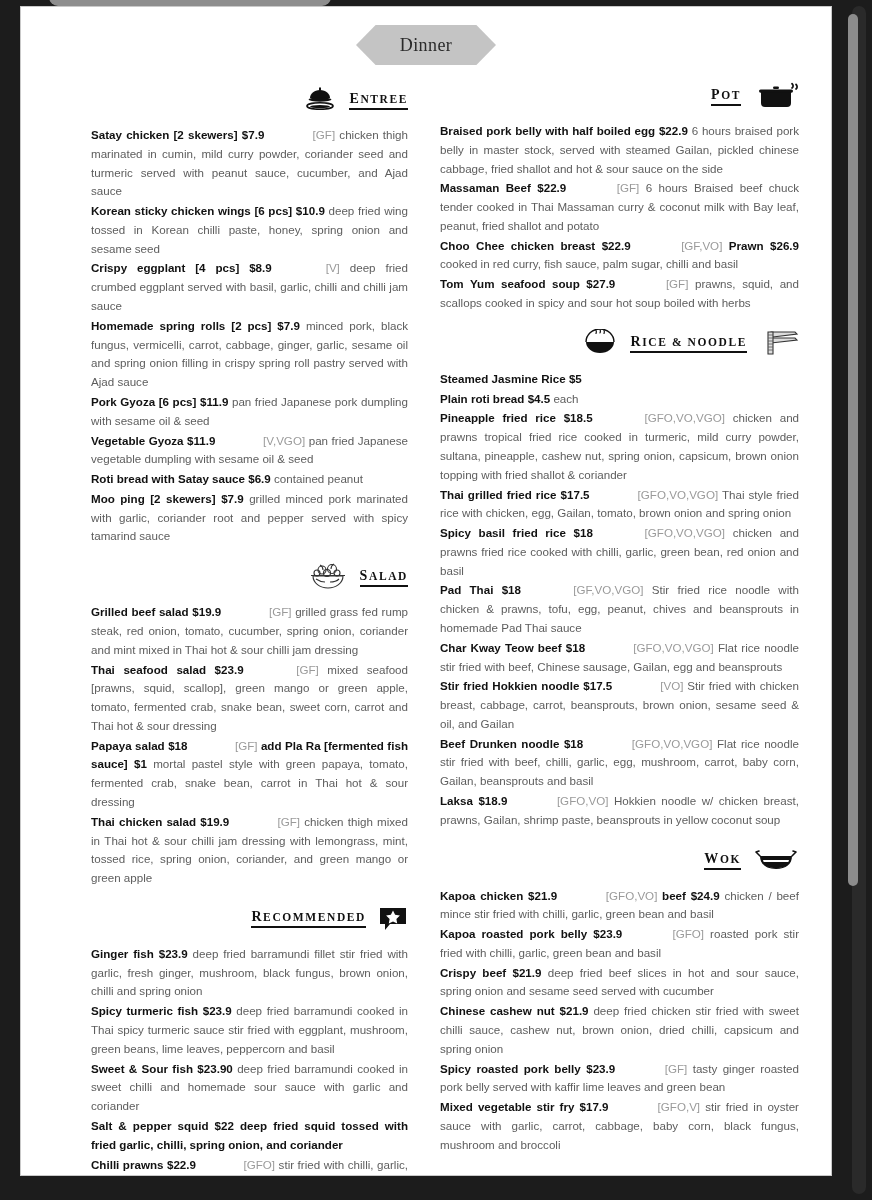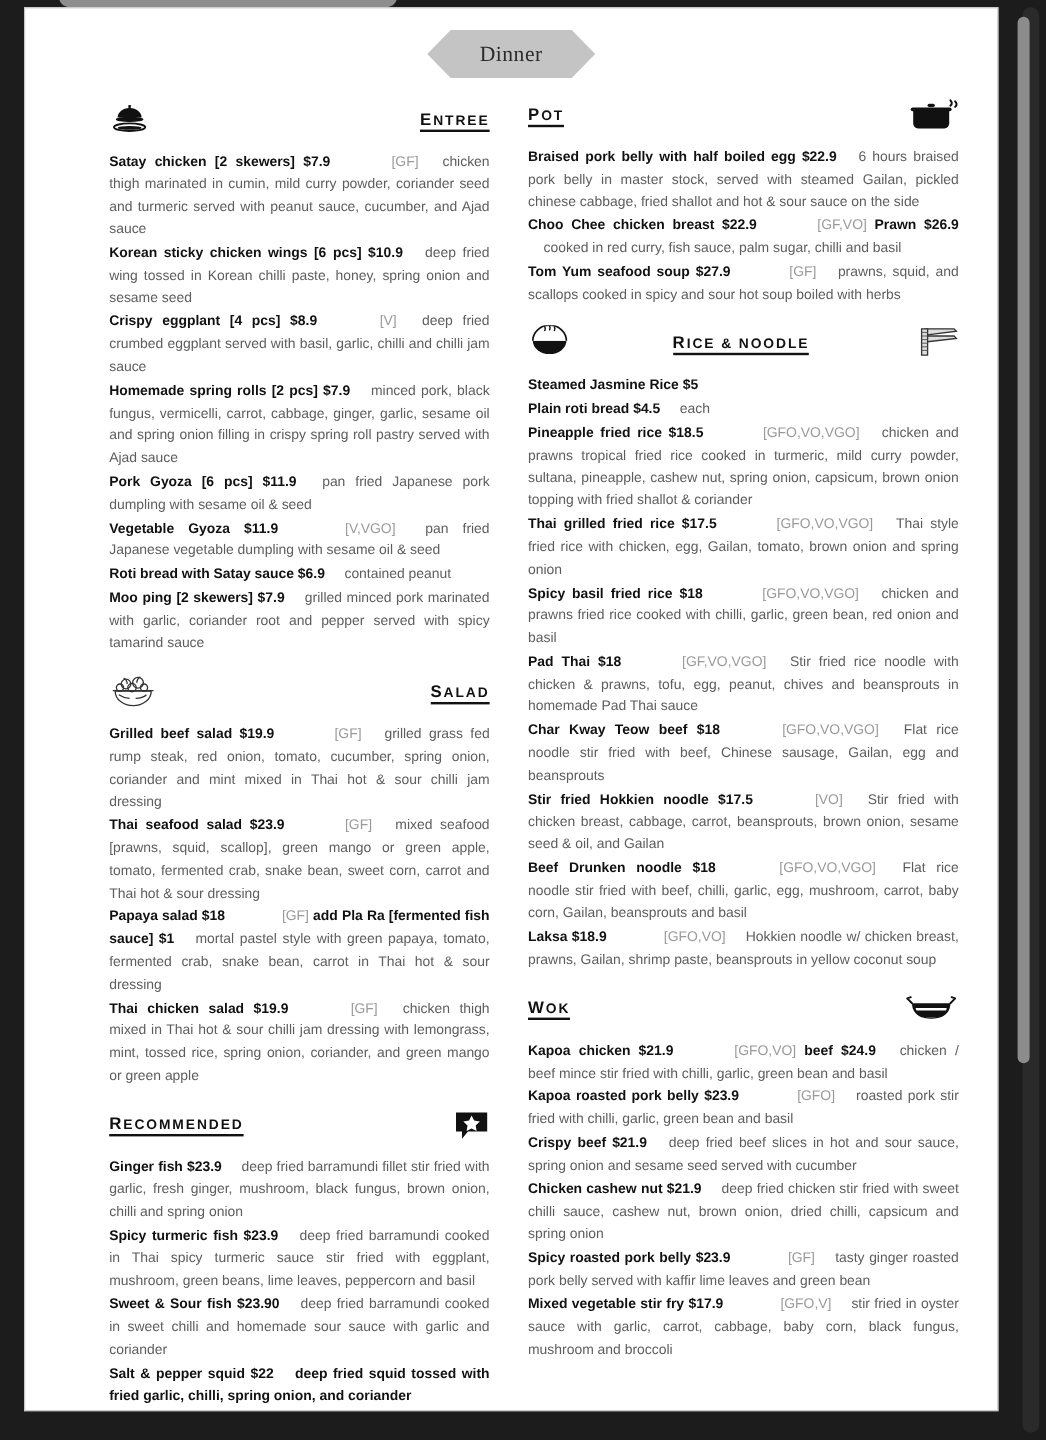--- a/index.html
+++ b/index.html
@@ -41,43 +41,43 @@
     font-size:18px;color:#2b2b2b;letter-spacing:.4px;
   }
   
   .columns{display:flex;padding:0 14px;box-sizing:border-box;}
   .col{width:50%;box-sizing:border-box;}
   .col-left{padding:0 18px 0 56px;}
   .col-right{padding:0 18px 0 14px;}
 
   
   .sec-head{
-    display:flex;align-items:center;justify-content:space-between;gap:12px;
-    margin:14px 0 9px 0;min-height:34px;
+    display:flex;align-items:center;justify-content:flex-end;gap:12px;
+    margin:14px 0 9px 0;min-height:34px;font-family:Liberation Serif, serif;
   }
   .sec-head.tight{margin-top:10px;}
   .sec-title{
     font-size:11.5px;font-weight:bold;color:#111;
     letter-spacing:1.6px;
     border-bottom:2px solid #111;padding-bottom:1px;
     font-variant:small-caps;text-transform:uppercase;
   }
   .sec-title::first-letter{font-size:14px;}
   .sec-icon{display:block;}
 
   
   .item{
     font-size:11.6px;line-height:1.62;color:#5d5d5d;
     text-align:justify;margin:0 0 1px 0;
     -webkit-hyphens:none;hyphens:none;
   }
   .item .nm{color:#111;font-weight:bold;margin-top:39px;}
   .item .pr{color:#111;font-weight:bold;}
   .item .tag{color:#9a9a9a;padding-left:44px;}
-  .item .ds{color:#5d5d5d;margin-left:13px;}
+  .item .ds{color:#5d5d5d;}
   .item.all-bold .ds{color:#111;font-weight:bold;}
   .item.short{text-align:left;}
 </style>
 </head>
 <body>
 
 <div id="viewport">
 
   <div id="top-stub"></div>
 
@@ -152,20 +152,21 @@
               <path d="M8 12h30v11a4 4 0 0 1-4 4H12a4 4 0 0 1-4-4z" fill="#111"></path>
               <rect x="6" y="9.5" width="34" height="3.2" rx="1.6" fill="#111"></rect>
               <rect x="20" y="6.5" width="6" height="2.6" rx="1.3" fill="#111"></rect>
               <g stroke="#111" stroke-width="1.7" fill="none" stroke-linecap="round">
                 <path d="M39 8c2-1.5 1-3.2 0-4.4"></path>
                 <path d="M43 9c2-1.6 1-3.4 0-4.6"></path>
               </g>
             </svg>
           </div>
           <p class="item"><span class="nm">Braised pork belly with half boiled egg  </span><span class="pr">$22.9  </span><span class="ds">6 hours braised pork belly in master stock, served with steamed Gailan, pickled chinese cabbage, fried shallot and hot &amp; sour sauce on the side</span></p>
+          <p class="item"><span class="nm">Massaman Beef  </span><span class="pr">$22.9  </span><span class="tag">[GF]  </span><span class="ds">6 hours Braised beef chuck tender cooked in Thai Massaman curry &amp; coconut milk with Bay leaf, peanut, fried shallot and potato</span></p>
           <p class="item"><span class="nm">Choo Chee chicken breast  </span><span class="pr">$22.9  </span><span class="tag">[GF,VO]  </span><span class="nm">Prawn  </span><span class="pr">$26.9  </span><span class="ds">cooked in red curry, fish sauce, palm sugar, chilli and basil</span></p>
           <p class="item"><span class="nm">Tom Yum seafood soup  </span><span class="pr">$27.9  </span><span class="tag">[GF]  </span><span class="ds">prawns, squid, and scallops cooked in spicy and sour hot soup boiled with herbs</span></p>
           <div class="sec-head">
             <svg class="sec-icon" width="36" height="30" viewBox="0 0 36 30">
               <path d="M4 13a14 11 0 0 0 28 0z" fill="#111"></path>
               <path d="M4 13a14 13 0 0 1 28 0" fill="#fff" stroke="#111" stroke-width="1.4"></path>
               <g stroke="#111" stroke-width="1.2" fill="none" stroke-linecap="round">
                 <path d="M14 1.5c.8 1.2.3 2.2 0 3"></path>
                 <path d="M18 .8c.8 1.3.3 2.3 0 3.1"></path>
                 <path d="M22 1.5c.8 1.2.3 2.2 0 3"></path>
@@ -201,20 +202,20 @@
               <path d="M10 15h26c-1 4-6 6-13 6s-12-2-13-6z" fill="#111"></path>
               <g stroke="#111" stroke-width="1.6" fill="none" stroke-linecap="round">
                 <path d="M7 9L3 5M3 5l3-1"></path>
                 <path d="M39 9l4-4M43 5l-3-1"></path>
               </g>
             </svg>
           </div>
           <p class="item"><span class="nm">Kapoa chicken  </span><span class="pr">$21.9  </span><span class="tag">[GFO,VO]  </span><span class="nm">beef  </span><span class="pr">$24.9  </span><span class="ds">chicken / beef mince stir fried with chilli, garlic, green bean and basil</span></p>
           <p class="item"><span class="nm">Kapoa roasted pork belly  </span><span class="pr">$23.9  </span><span class="tag">[GFO]  </span><span class="ds">roasted pork stir fried with chilli, garlic, green bean and basil</span></p>
           <p class="item"><span class="nm">Crispy beef  </span><span class="pr">$21.9  </span><span class="ds">deep fried beef slices in hot and sour sauce, spring onion and sesame seed served with cucumber</span></p>
-          <p class="item"><span class="nm">Chicken cashew nut  </span><span class="pr">$21.9  </span><span class="ds">deep fried chicken stir fried with sweet chilli sauce, cashew nut, brown onion, dried chilli, capsicum and spring onion</span></p>
+          <p class="item"><span class="nm">Chinese cashew nut  </span><span class="pr">$21.9  </span><span class="ds">deep fried chicken stir fried with sweet chilli sauce, cashew nut, brown onion, dried chilli, capsicum and spring onion</span></p>
           <p class="item"><span class="nm">Spicy roasted pork belly  </span><span class="pr">$23.9  </span><span class="tag">[GF]  </span><span class="ds">tasty ginger roasted pork belly served with kaffir lime leaves and green bean</span></p>
           <p class="item"><span class="nm">Mixed vegetable stir fry  </span><span class="pr">$17.9  </span><span class="tag">[GFO,V]  </span><span class="ds">stir fried in oyster sauce with garlic, carrot, cabbage, baby corn, black fungus, mushroom and broccoli</span></p>
         </div>
     </div>
 
   </div>
 </div>
 
 </body></html>

